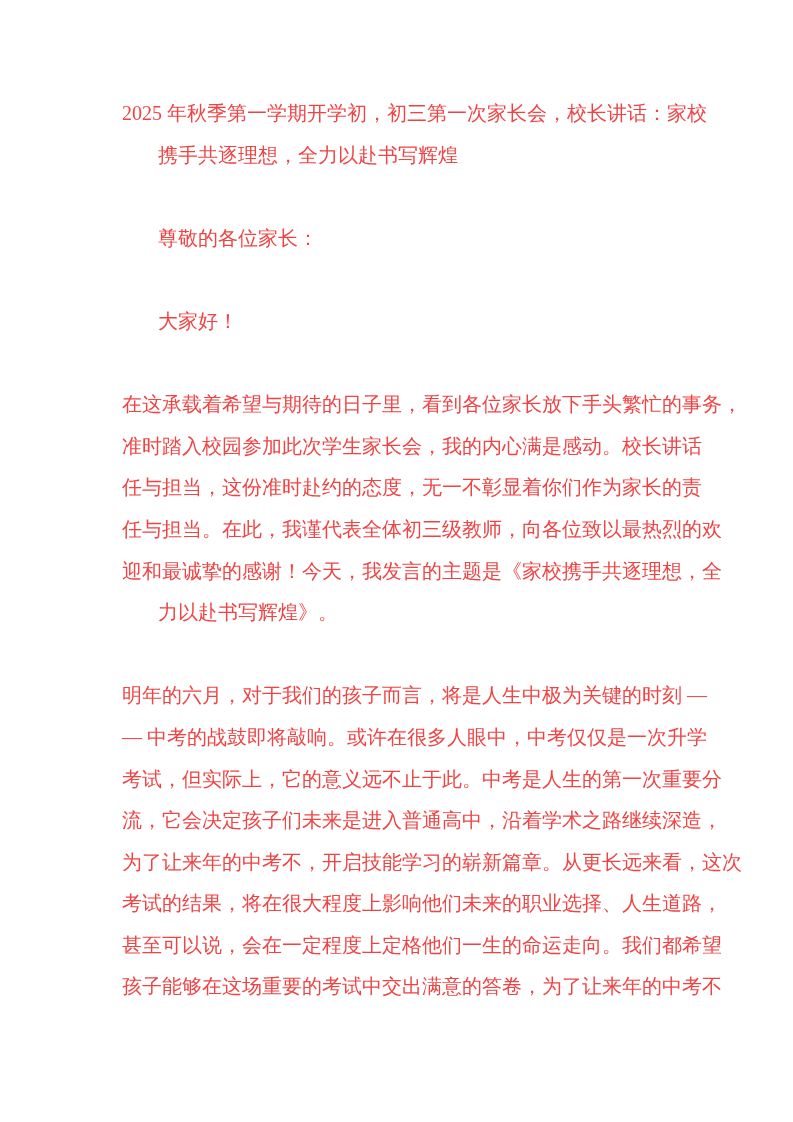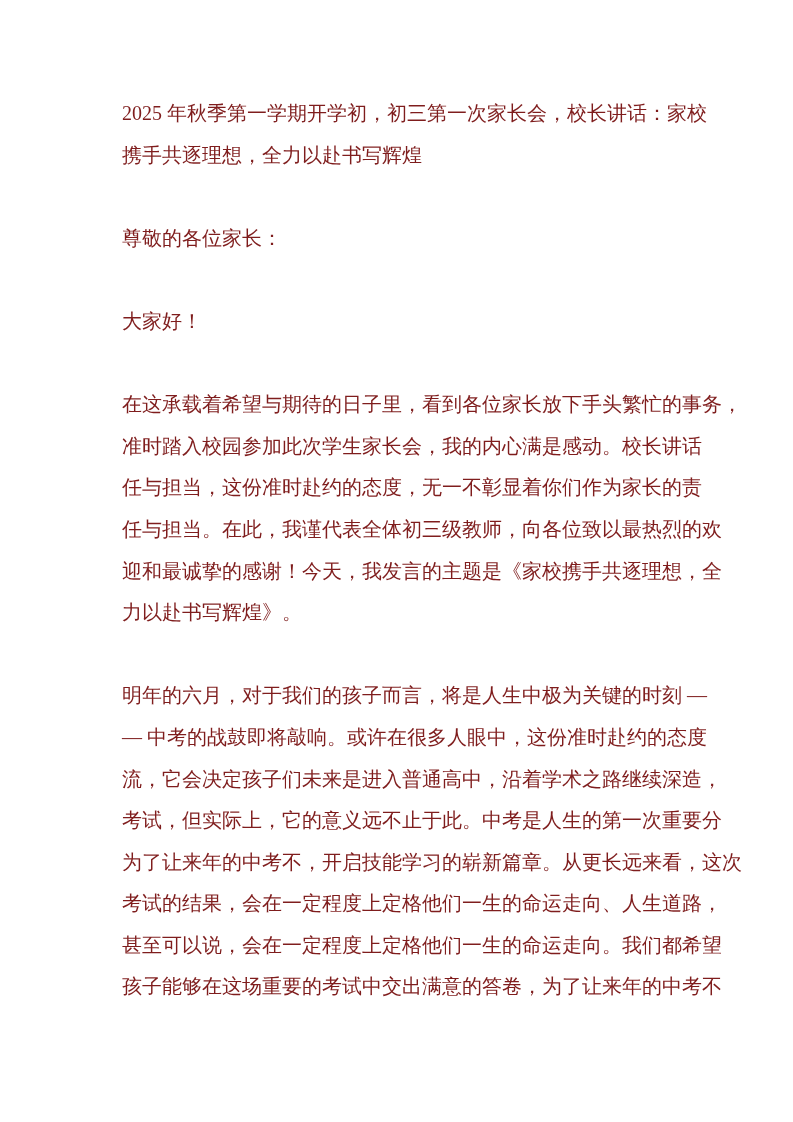--- a/index.html
+++ b/index.html
@@ -20,33 +20,34 @@
     padding: 93px 121px 0 122px;
     color: #000000;
   }
   .doc-body {
     width: 550px;
   }
   .para {
     margin: 0 0 41.6px 0;
     font-size: 20px;
     line-height: 41.6px;
-    color: #7f1d1d;
+    color: #ef4444;
   }
   .para:last-child {
     margin-bottom: 0;
   }
   .line {
     white-space: nowrap;
     text-align: justify;
     text-align-last: justify;
   }
   .line.last {
     text-align: left;
     text-align-last: left;
+    margin-left: 36px;
   }
 </style>
 </head>
 <body>
 
 <div class="page">
   <div class="doc-body">
     <div class="para title" id="doc-title">
         <div class="line">2025 年秋季第一学期开学初，初三第一次家长会，校长讲话：家校</div>
         <div class="line last">携手共逐理想，全力以赴书写辉煌</div>
@@ -61,23 +62,23 @@
         <div class="para">
           <div class="line">在这承载着希望与期待的日子里，看到各位家长放下手头繁忙的事务，</div>
           <div class="line">准时踏入校园参加此次学生家长会，我的内心满是感动。校长讲话</div>
           <div class="line">任与担当，这份准时赴约的态度，无一不彰显着你们作为家长的责</div>
           <div class="line">任与担当。在此，我谨代表全体初三级教师，向各位致以最热烈的欢</div>
           <div class="line">迎和最诚挚的感谢！今天，我发言的主题是《家校携手共逐理想，全</div>
           <div class="line last">力以赴书写辉煌》。</div>
         </div>
         <div class="para">
           <div class="line">明年的六月，对于我们的孩子而言，将是人生中极为关键的时刻 —</div>
-          <div class="line">— 中考的战鼓即将敲响。或许在很多人眼中，这份准时赴约的态度</div>
+          <div class="line">— 中考的战鼓即将敲响。或许在很多人眼中，中考仅仅是一次升学</div>
+          <div class="line">考试，但实际上，它的意义远不止于此。中考是人生的第一次重要分</div>
           <div class="line">流，它会决定孩子们未来是进入普通高中，沿着学术之路继续深造，</div>
-          <div class="line">考试，但实际上，它的意义远不止于此。中考是人生的第一次重要分</div>
           <div class="line">为了让来年的中考不，开启技能学习的崭新篇章。从更长远来看，这次</div>
-          <div class="line">考试的结果，会在一定程度上定格他们一生的命运走向、人生道路，</div>
+          <div class="line">考试的结果，将在很大程度上影响他们未来的职业选择、人生道路，</div>
           <div class="line">甚至可以说，会在一定程度上定格他们一生的命运走向。我们都希望</div>
           <div class="line">孩子能够在这场重要的考试中交出满意的答卷，为了让来年的中考不</div>
         </div>
       </div>
   </div>
 </div>
 
 </body></html>

